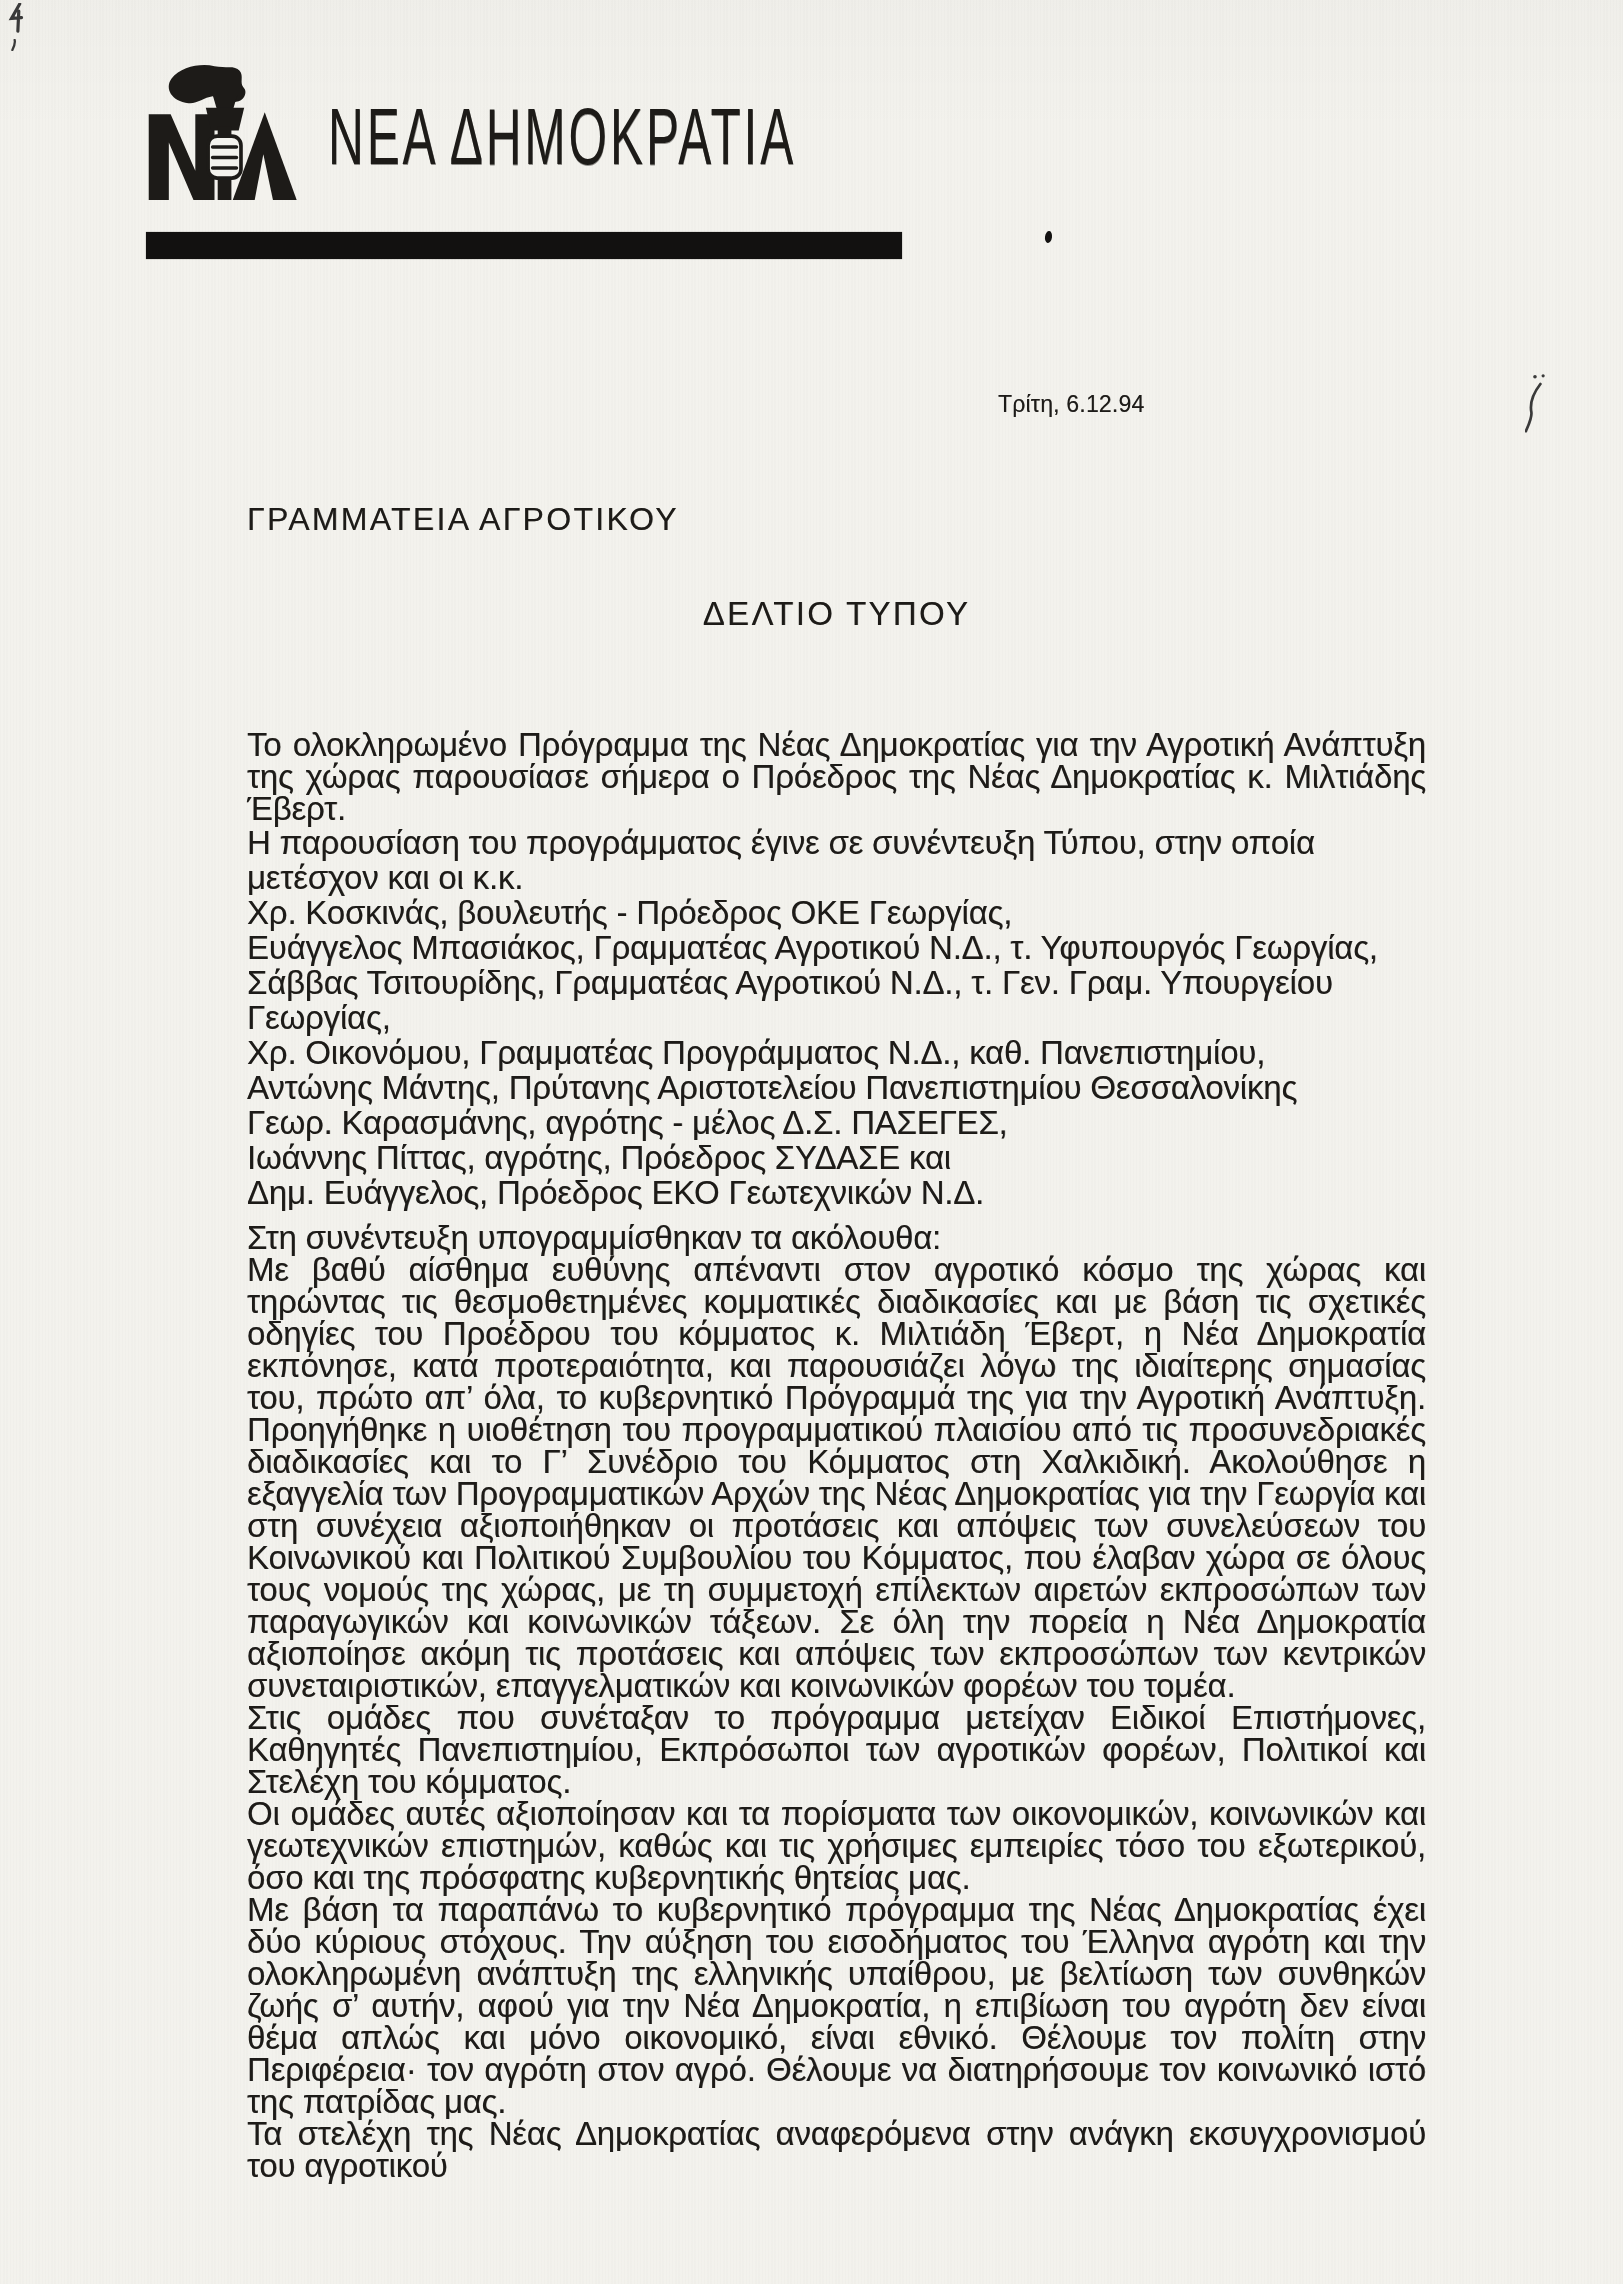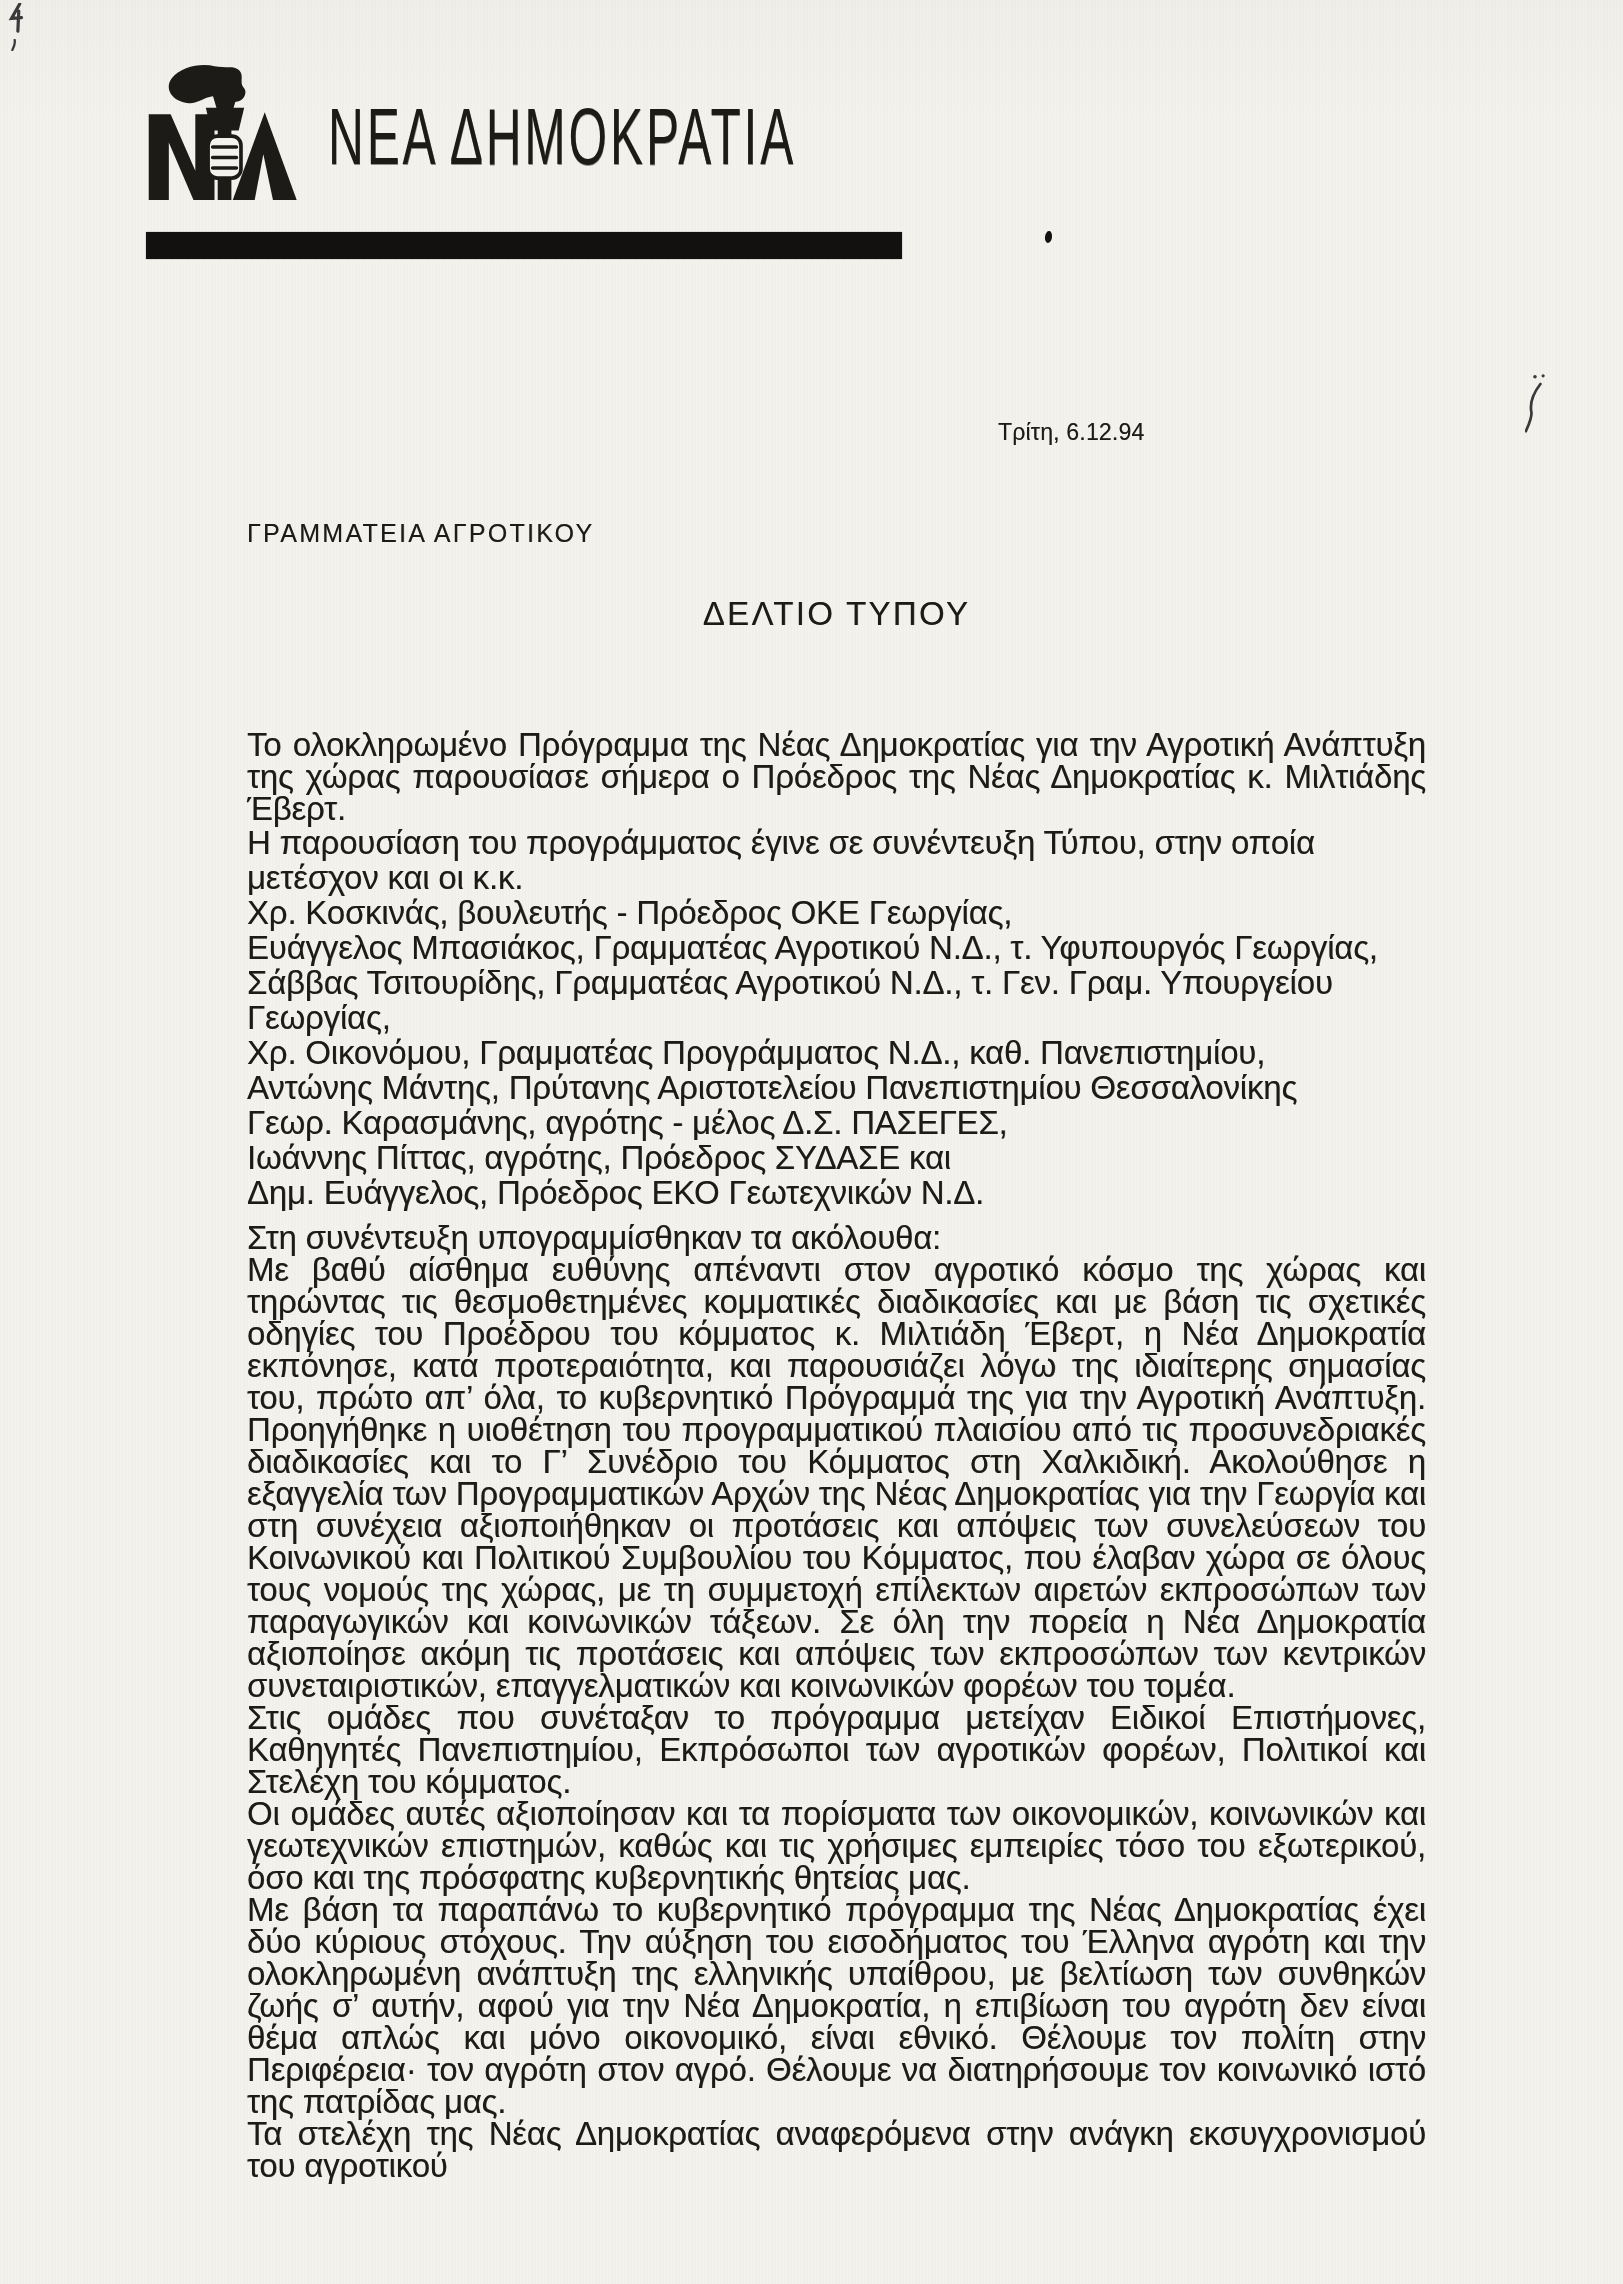--- a/index.html
+++ b/index.html
@@ -37,27 +37,27 @@
     position:absolute;left:146px;top:232px;width:756px;height:26.5px;
     background:var(--bar);
     box-shadow:0 0 0.9px rgba(0,0,0,.6);
   }
   .ink-dot{
     position:absolute;left:1045px;top:231px;width:6.9px;height:12px;
     background:var(--bar);border-radius:50% 50% 50% 50%;
     transform:rotate(8deg);
   }
   .date-line{
-    position:absolute;left:998px;top:420px;
+    position:absolute;left:998px;top:392px;
     font-size:23px;line-height:25.6px;letter-spacing:0.2px;
     text-shadow:0.3px 0.3px 0.3px rgba(25,23,20,.5);
   }
   .kicker{
-    position:absolute;left:247px;top:520px;
-    font-size:25px;line-height:27px;letter-spacing:2.3px;
+    position:absolute;left:247px;top:506px;
+    font-size:32px;line-height:27px;letter-spacing:2.3px;
     text-shadow:0.3px 0.3px 0.3px rgba(25,23,20,.5);
   }
   .doc-title{
     position:absolute;left:247px;top:600px;width:1179px;
     text-align:center;
     font-size:33px;line-height:27px;letter-spacing:2.3px;
     text-shadow:0.3px 0.3px 0.3px rgba(25,23,20,.5);
   }
   .body-copy{
     position:absolute;left:247px;top:729px;width:1179px;

